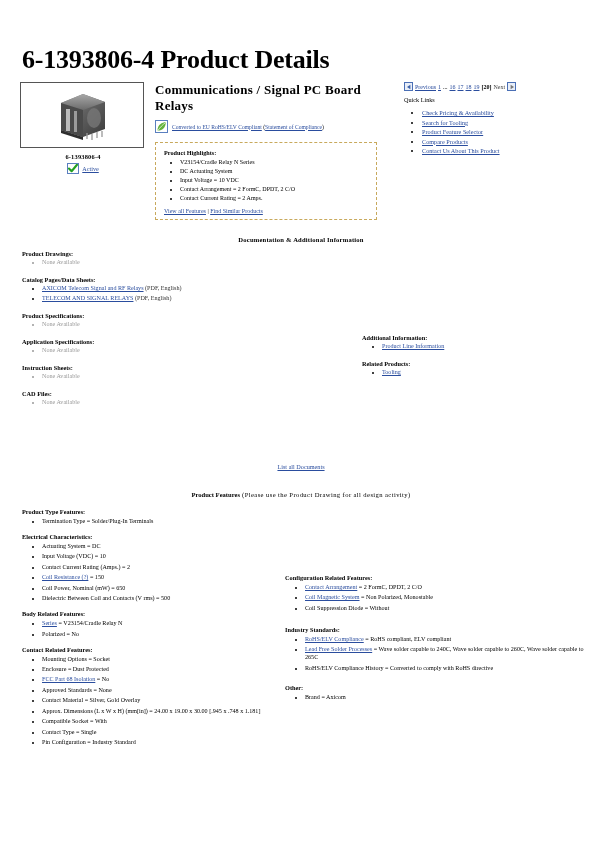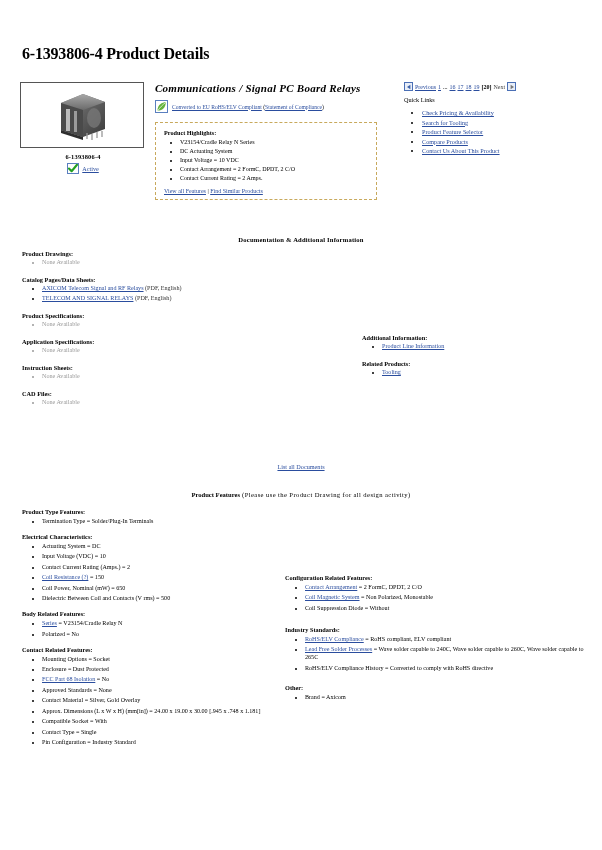--- a/index.html
+++ b/index.html
@@ -15,21 +15,21 @@
     color: #000000;
     position: relative;
     overflow: hidden;
   }
   a, .link {
     color: #2a4d9e;
     text-decoration: underline;
   }
   .page-title {
     font-family: "Liberation Serif", serif;
-    font-size: 16px;
+    font-size: 26px;
     font-weight: bold;
     letter-spacing: -0.2px;
     margin: 0;
     position: absolute;
     left: 22px;
     top: 45px;
   }
 
   
   .top-area { position: absolute; left: 0; top: 82px; width: 602px; }
@@ -59,24 +59,23 @@
     width: 12px; height: 11px;
     border: 1px solid #5a7fbf;
     background: #fdfdfd;
     display: inline-flex; align-items: center; justify-content: center;
     box-sizing: border-box;
   }
   .status-link { font-size: 6.2px; }
 
   .mid-col { position: absolute; left: 155px; top: 0; width: 230px; }
   .category-title {
-    font-weight: bold; font-size: 11px;
+    font-weight: bold; font-size: 13px;
     letter-spacing: 0.25px;
     margin-bottom: 6px;
-    font-style: italic;
   }
   .rohs-row { display: flex; align-items: center; gap: 4px; margin-bottom: 9px; }
   .leaf-box {
     width: 13px; height: 13px;
     border: 1px solid #5a7fbf;
     background: #ffffff;
     display: inline-flex; align-items: center; justify-content: center;
     box-sizing: border-box;
     flex: none;
   }

